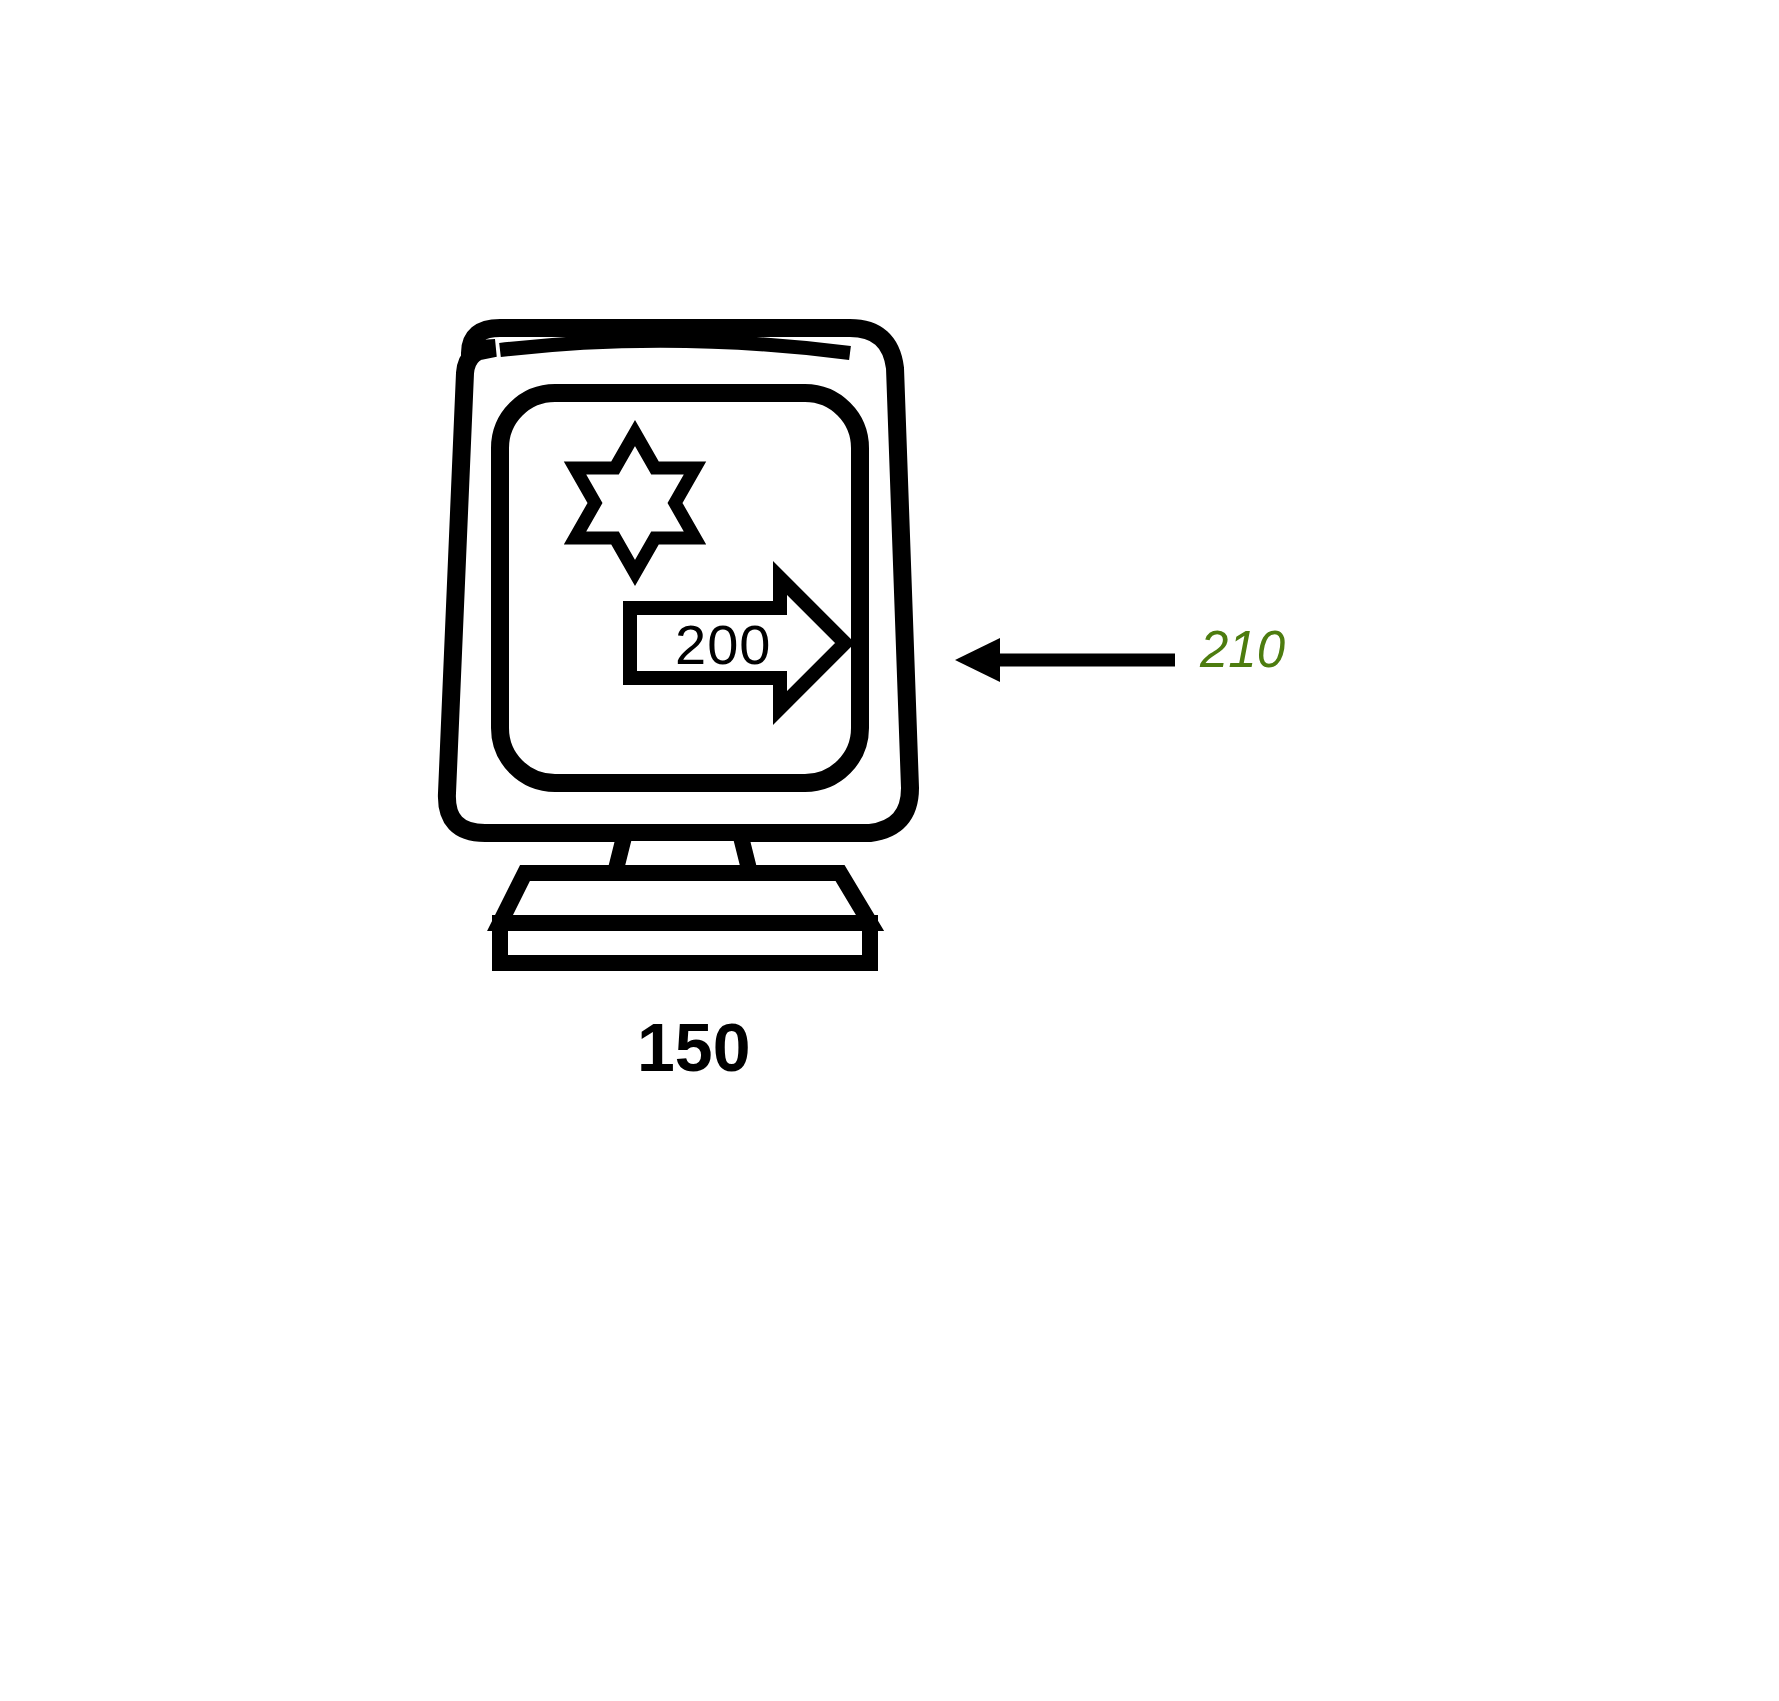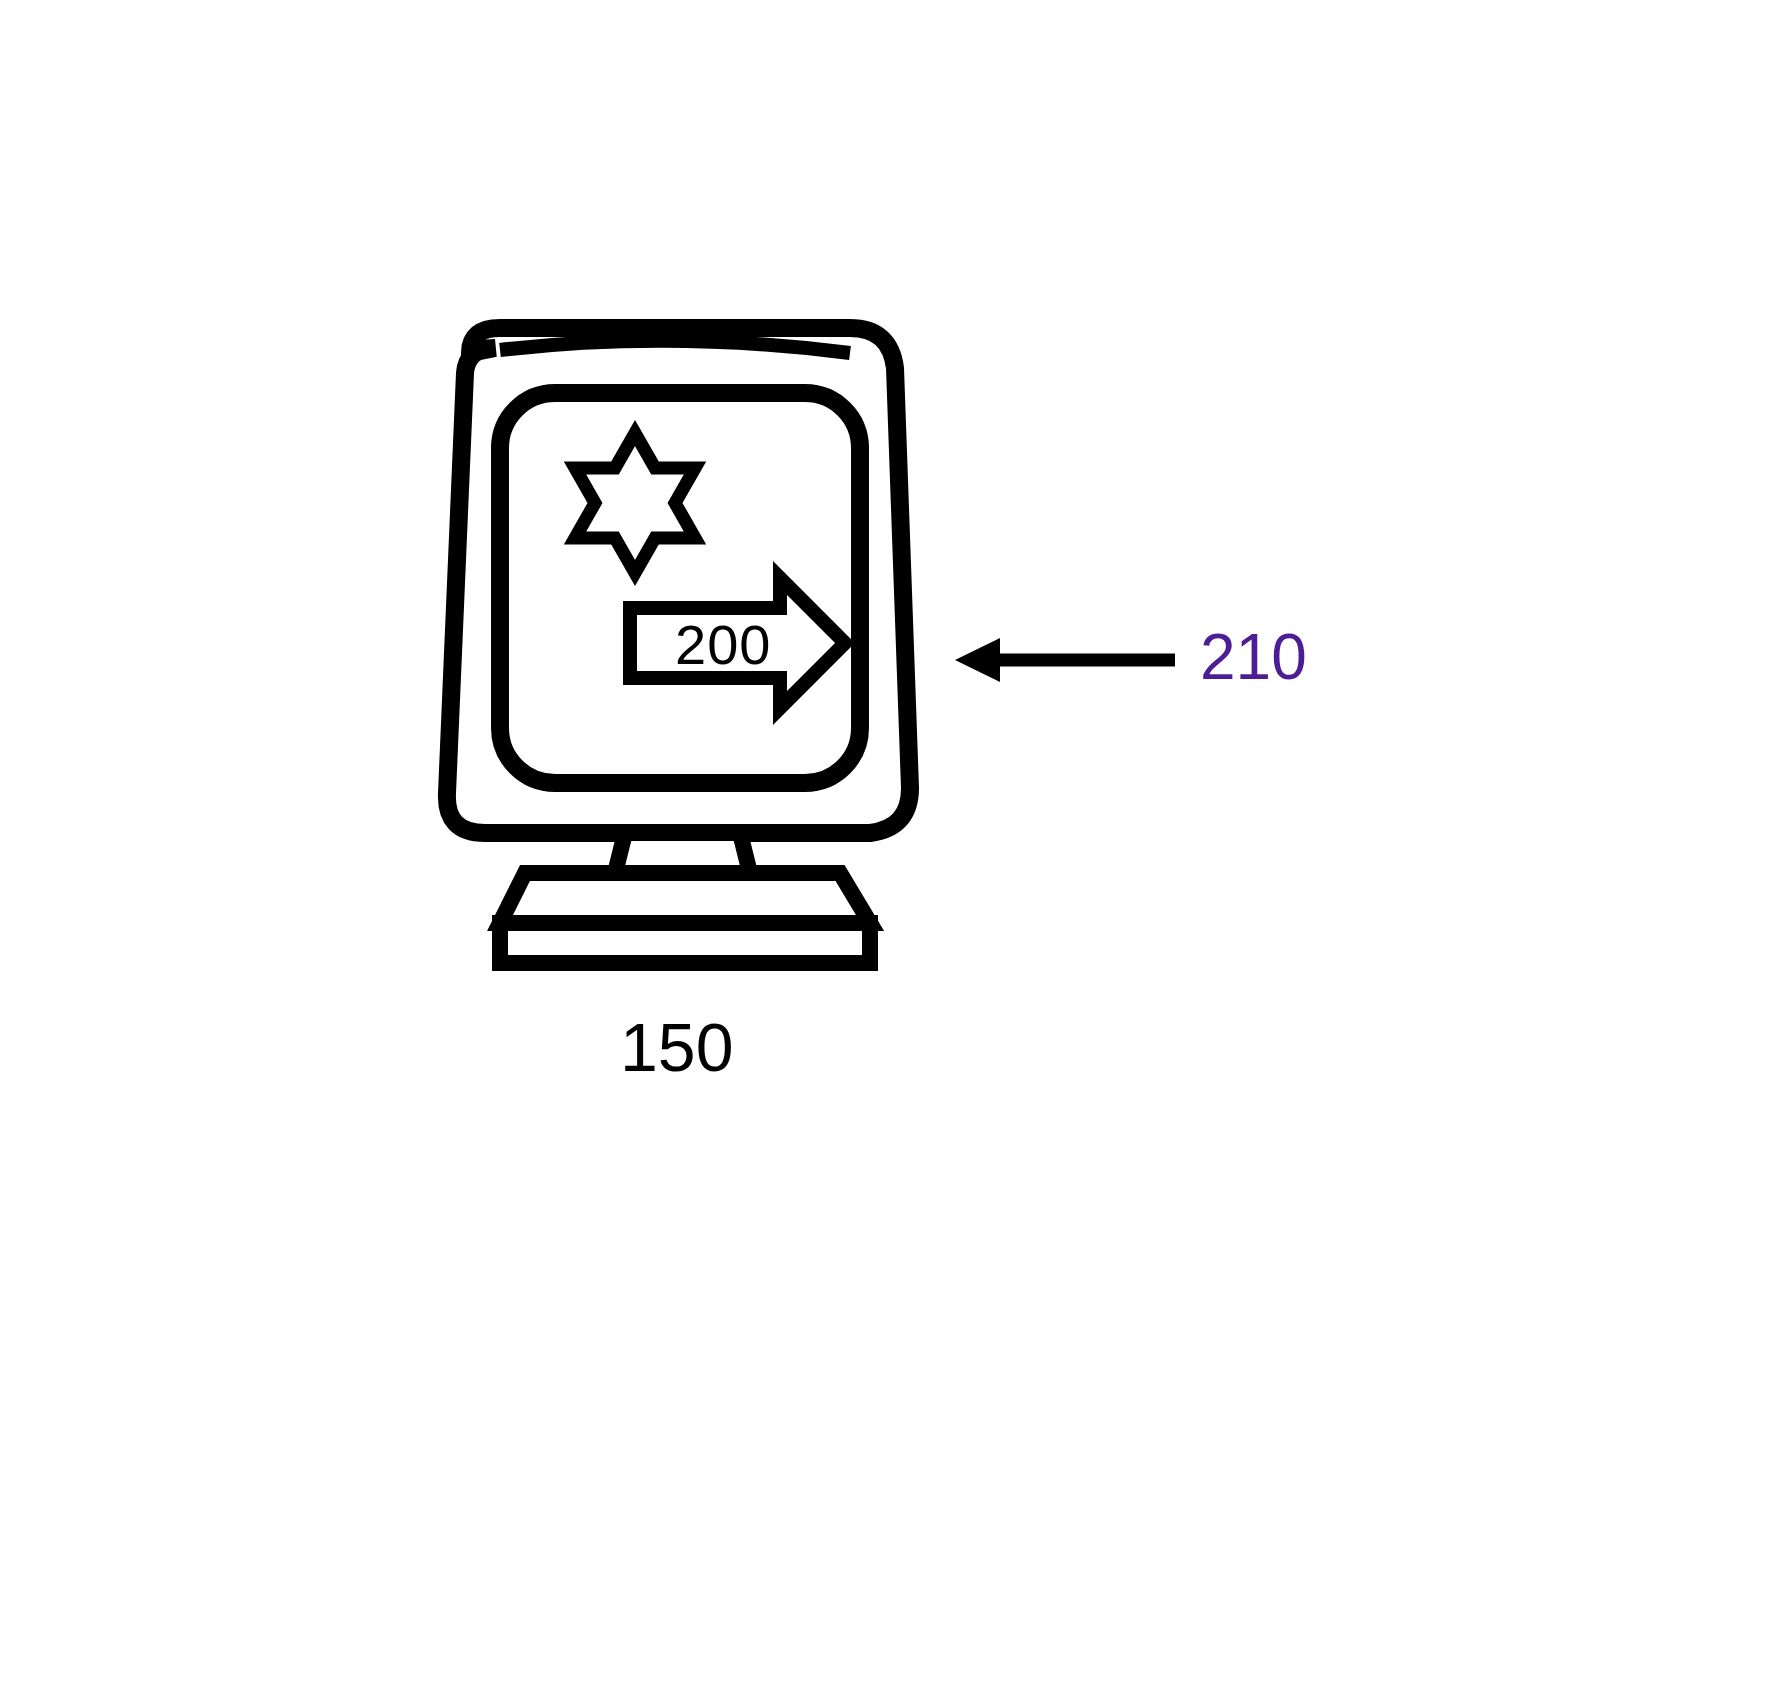--- a/index.html
+++ b/index.html
@@ -18,30 +18,31 @@
       left: 400px;
       top: 318px;
     }
     .leader-arrow {
       position: absolute;
     }
     .label-210 {
       position: absolute;
       left: 1200px;
       top: 620px;
-      font-size: 64px;
+      font-size: 51px;
       font-weight: normal;
-      color: #4c1d95;
+      color: #4d7c0f;
+      font-style: italic;
     }
     .label-150 {
       position: absolute;
-      left: 620px;
+      left: 637px;
       top: 1008px;
       font-size: 68px;
-      font-weight: normal;
+      font-weight: bold;
       color: #000;
     }
     .label-200 {
       position: absolute;
       left: 675px;
       top: 612px;
       font-size: 56px;
       font-weight: normal;
       color: #000;
       letter-spacing: 1px;

